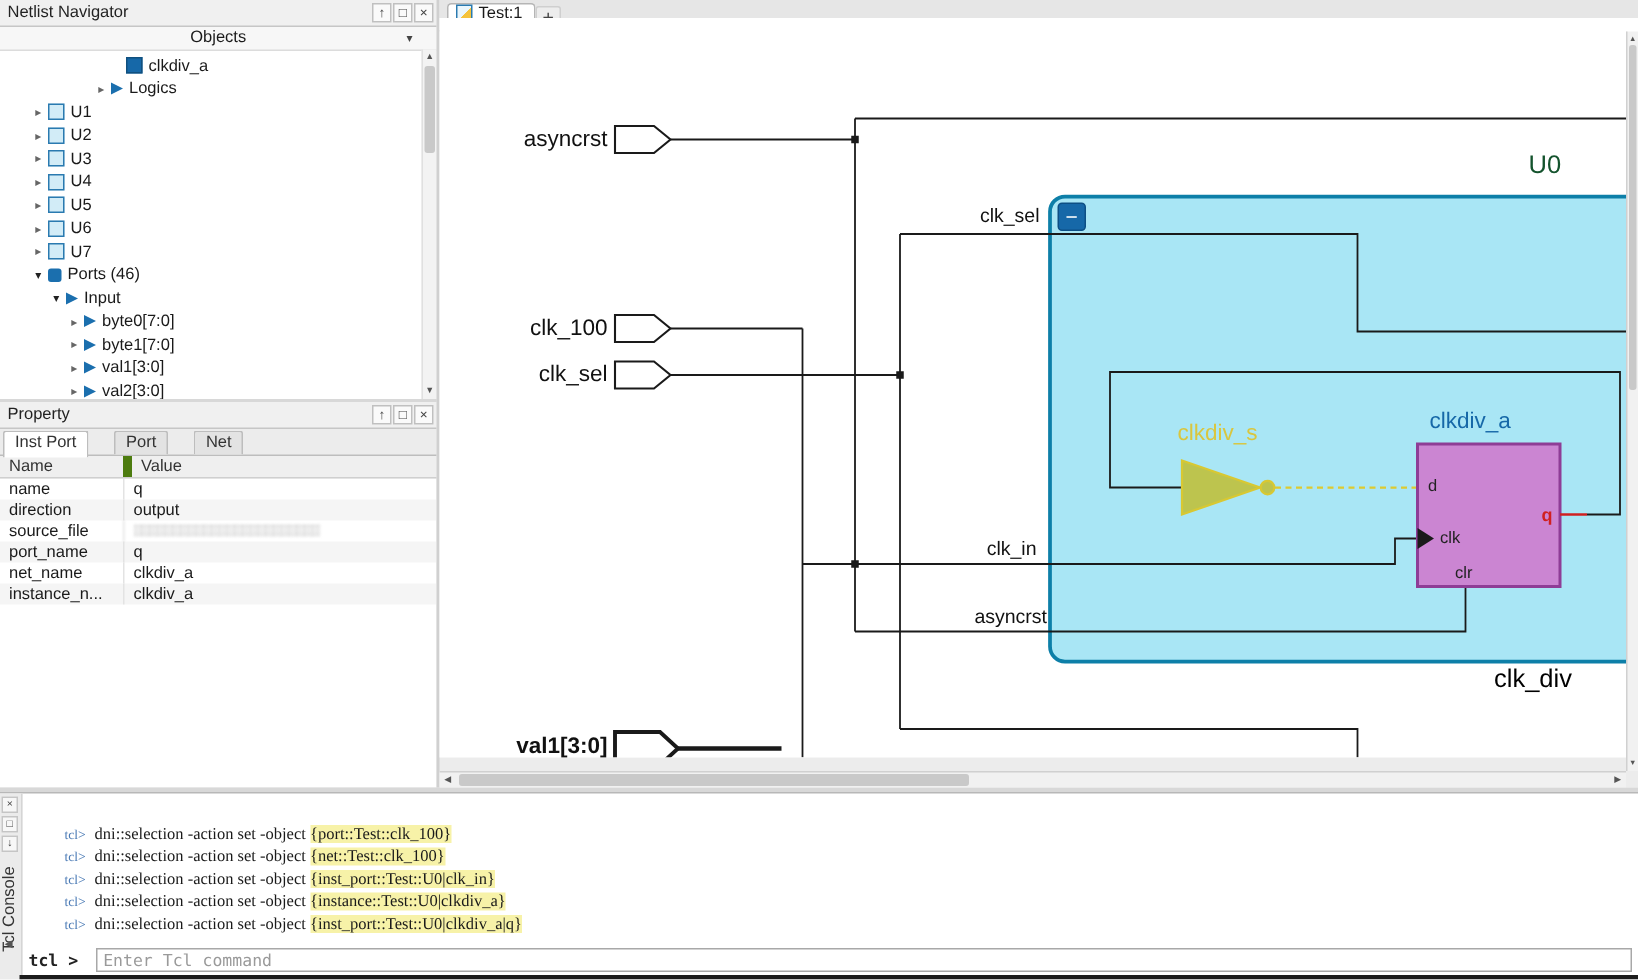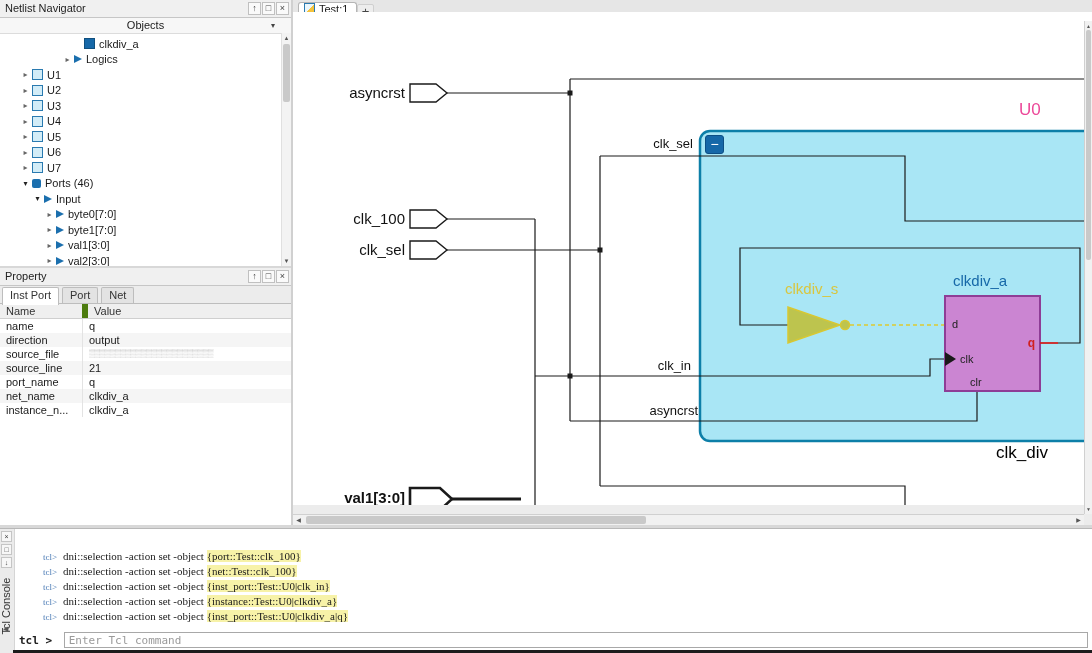--- a/index.html
+++ b/index.html
@@ -33,21 +33,21 @@
   #nav-scroll{right:0;top:33px;width:10px;bottom:0}
   .sarr{position:absolute;left:0;right:0;height:10px;font-size:6px;line-height:10px;text-align:center;color:#555}
   .sthumb{position:absolute;left:1px;right:1px;background:#c9c9c9;border-radius:2px}
 
   
   #prop{left:0;top:268px;width:291px;height:257px}
   #prop-tabs{position:absolute;left:0;top:18px;right:0;height:18px;background:#ececec;
              border-bottom:1px solid #bdbdbd;box-sizing:border-box;padding:1px 0 0 2px}
   .ptab{display:inline-block;height:16px;line-height:15px;padding:0 7px;font-size:11px;color:#333;
         border:1px solid #bdbdbd;border-bottom:none;background:#e3e3e3;border-radius:2px 2px 0 0;
-        margin-right:0;box-sizing:border-box;position:relative}
+        margin-right:14px;box-sizing:border-box;position:relative}
   .ptab.active{background:#fff;height:18px;z-index:2}
   #prop-head{position:absolute;left:0;top:36px;right:0;height:15px;display:flex;background:#efefef;
              border-bottom:1px solid #cfcfcf;box-sizing:border-box;line-height:14px;color:#333}
   #prop-rows{position:absolute;left:0;top:51px;right:0}
   .prow{height:14px;line-height:14px;display:flex}
   .prow:nth-child(even){background:#f5f5f5}
   .pc-name{width:82px;padding-left:6px;box-sizing:border-box;overflow:hidden;white-space:nowrap}
   .pc-val{flex:1;padding-left:6px;border-left:1px solid #e3e3e3;overflow:hidden;white-space:nowrap}
   #prop-head .pc-val{border-left:6px solid #4d7c0f}
   .redacted{color:#bdbdbd;font-size:8px;letter-spacing:-0.5px;filter:blur(0.6px)}
@@ -70,21 +70,21 @@
   
   #canvas{position:absolute;left:293px;top:12px;width:910px;height:493px;background:#fff;overflow:hidden}
   #canvas svg{position:absolute;left:0;top:0}
   .slbl{position:absolute;white-space:nowrap}
   .port-lbl{left:19px;width:93px;text-align:right;font-size:15px;color:#111;height:18px;line-height:18px}
   #lb-async{top:72px}#lb-clk100{top:198px}#lb-clksel{top:229px}#lb-val1{top:477px;font-weight:bold}
   .net-lbl{font-size:13px;color:#111;width:68px;text-align:right}
   #nl-clksel{left:332px;top:124px}
   #nl-clkin{left:330px;top:346px}
   #nl-async{left:337px;top:391px}
-  #lb-u0{left:726px;top:88px;font-size:17px;color:#ec4899}
+  #lb-u0{left:726px;top:88px;font-size:17px;color:#14532d}
   #lb-clkdiv{left:703px;top:431px;font-size:17px;color:#000000}
   #lb-bufname{left:492px;top:268px;font-size:15px;color:#d9c63e}
   #lb-ffname{left:660px;top:260px;font-size:15px;color:#1668a8}
   .pin-lbl{font-size:11px;color:#222}
   #pin-d{left:659px;top:306px}
   #pin-clk{left:667px;top:341px}
   #pin-clr{left:677px;top:364px}
   #pin-q{left:726px;top:324px;width:16px;text-align:right;color:#d02020;font-size:12px;font-weight:bold}
   #btn-min{position:absolute;left:412px;top:123px;width:19px;height:19px;background:#1668a8;color:#fff;
            border:1px solid #0d4f85;border-radius:3px;box-sizing:border-box;text-align:center;line-height:16px;font-size:14px}
@@ -249,24 +249,20 @@
       </div>
       <div class="prow">
         <span class="pc-name">direction</span>
         <span class="pc-val">output</span>
       </div>
       <div class="prow">
         <span class="pc-name">source_file</span>
         <span class="pc-val redacted">▒▒▒▒▒▒▒▒▒▒▒▒▒▒▒▒▒▒▒▒▒▒▒▒</span>
       </div>
       <div class="prow">
-        <span class="pc-name">source_line</span>
-        <span class="pc-val">21</span>
-      </div>
-      <div class="prow">
         <span class="pc-name">port_name</span>
         <span class="pc-val">q</span>
       </div>
       <div class="prow">
         <span class="pc-name">net_name</span>
         <span class="pc-val">clkdiv_a</span>
       </div>
       <div class="prow">
         <span class="pc-name">instance_n...</span>
         <span class="pc-val">clkdiv_a</span>

